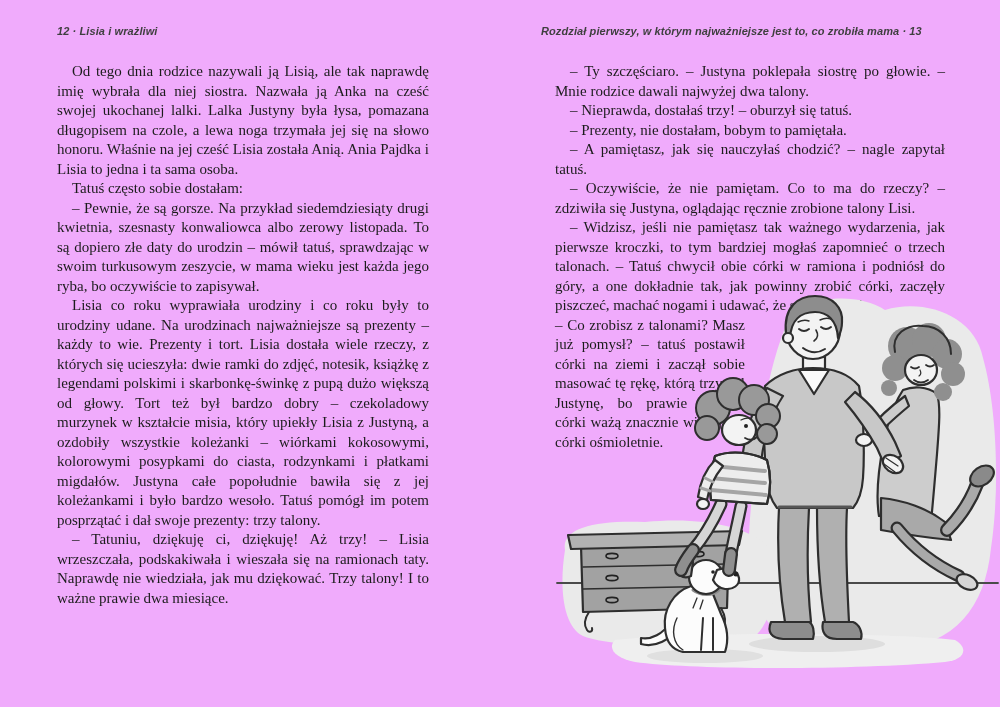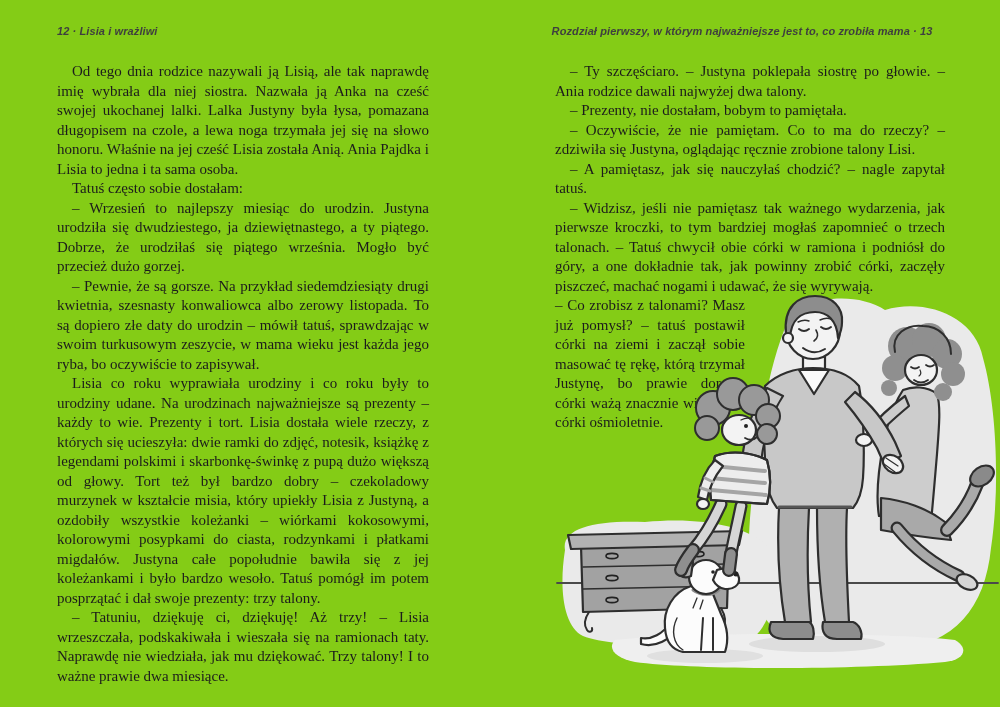--- a/index.html
+++ b/index.html
@@ -1,30 +1,30 @@
 <!DOCTYPE html>
 <html lang="pl"><head>
 <meta charset="utf-8">
 <style>
   html,body { margin:0; padding:0; background:#ffffff; }
   .spread {
-    position:relative; width:1000px; height:707px; background:#84cc16;
+    position:relative; width:1000px; height:707px; background:#f0abfc;
     font-family:"Liberation Serif", serif; color:#1c1c1c; overflow:hidden;
   }
   .page { position:absolute; top:0; height:707px; }
   .page-left  { left:0;   width:500px; }
   .page-right { left:500px; width:500px; }
 
   .running-header {
     position:absolute; top:25px; font-family:"Liberation Sans", sans-serif;
     font-style:italic; font-weight:bold; font-size:11px; color:#3f3f3f;
     letter-spacing:0.1px;
   }
   .page-left  .running-header { left:57px; width:372px; text-align:left; }
-  .page-right .running-header { left:47px; width:390px; text-align:center; }
+  .page-right .running-header { left:41px; width:390px; text-align:left; }
 
   .body-text {
     position:absolute; top:62px; font-size:15px; line-height:19.5px;
     text-align:justify; hyphens:auto;
   }
   .page-left  .body-text { left:57px; width:372px; }
   .page-right .body-text { left:55px; width:390px; }
 
   .body-text p { margin:0; text-indent:15px; }
   .rp-wrap p   { text-indent:0; }
@@ -38,36 +38,36 @@
 </head>
 <body>
 
 <div class="spread">
 
   <section class="page page-left">
     <header class="running-header">12 · Lisia i wrażliwi</header>
     <div class="body-text">
         <p>Od tego dnia rodzice nazywali ją Lisią, ale tak naprawdę imię wybrała dla niej siostra. Nazwała ją Anka na cześć swojej ukochanej lalki. Lalka Justyny była łysa, pomazana długopisem na czole, a lewa noga trzymała jej się na słowo honoru. Właśnie na jej cześć Lisia została Anią. Ania Pajdka i Lisia to jedna i ta sama osoba.</p>
         <p>Tatuś często sobie dostałam:</p>
-        <p>– Wrzesień to najlepszy miesiąc do urodzin. Justyna urodziła się dwudziestego, ja dziewiętnastego, a ty piątego. Dobrze, że urodziłaś się piątego września. Mogło być przecież dużo gorzej.</p>
         <p>– Pewnie, że są gorsze. Na przykład siedemdziesiąty drugi kwietnia, szesnasty konwaliowca albo zerowy listopada. To są dopiero złe daty do urodzin – mówił tatuś, sprawdzając w swoim turkusowym zeszycie, w mama wieku jest każda jego ryba, bo oczywiście to zapisywał.</p>
         <p>Lisia co roku wyprawiała urodziny i co roku były to urodziny udane. Na urodzinach najważniejsze są prezenty – każdy to wie. Prezenty i tort. Lisia dostała wiele rzeczy, z których się ucieszyła: dwie ramki do zdjęć, notesik, książkę z legendami polskimi i skarbonkę-świnkę z pupą dużo większą od głowy. Tort też był bardzo dobry – czekoladowy murzynek w kształcie misia, który upiekły Lisia z Justyną, a ozdobiły wszystkie koleżanki – wiórkami kokosowymi, kolorowymi posypkami do ciasta, rodzynkami i płatkami migdałów. Justyna całe popołudnie bawiła się z jej koleżankami i było bardzo wesoło. Tatuś pomógł im potem posprzątać i dał swoje prezenty: trzy talony.</p>
         <p>– Tatuniu, dziękuję ci, dziękuję! Aż trzy! – Lisia wrzeszczała, podskakiwała i wieszała się na ramionach taty. Naprawdę nie wiedziała, jak mu dziękować. Trzy talony! I to ważne prawie dwa miesiące.</p>
       </div>
   </section>
 
   <section class="page page-right">
     <header class="running-header">Rozdział pierwszy, w którym najważniejsze jest to, co zrobiła mama · 13</header>
 
     <div class="body-text">
       <div class="rp-full">
-          <p>– Ty szczęściaro. – Justyna poklepała siostrę po głowie. – Ania rodzice dawali najwyżej dwa talony.</p>
+          <p>– Ty szczęściaro. – Justyna poklepała siostrę po głowie. – Mnie rodzice dawali najwyżej dwa talony.</p>
+          <p>– Nieprawda, dostałaś trzy! – oburzył się tatuś.</p>
           <p>– Prezenty, nie dostałam, bobym to pamiętała.</p>
+          <p>– A pamiętasz, jak się nauczyłaś chodzić? – nagle zapytał tatuś.</p>
           <p>– Oczywiście, że nie pamiętam. Co to ma do rzeczy? – zdziwiła się Justyna, oglądając ręcznie zrobione talony Lisi.</p>
-          <p>– A pamiętasz, jak się nauczyłaś chodzić? – nagle zapytał tatuś.</p>
           <p>– Widzisz, jeśli nie pamiętasz tak ważnego wydarzenia, jak pierwsze kroczki, to tym bardziej mogłaś zapomnieć o trzech talonach. – Tatuś chwycił obie córki w ramiona i podniósł do góry, a one dokładnie tak, jak powinny zrobić córki, zaczęły piszczeć, machać nogami i udawać, że się wyrywają.</p>
         </div>
       <div class="rp-wrap">
         <div class="illu-float"></div>
       <p>– Co zrobisz z talonami? Masz już pomysł? – tatuś postawił córki na ziemi i zaczął sobie masować tę rękę, którą trzymał Justynę, bo prawie dorosłe córki ważą znacznie więcej niż córki ośmioletnie.</p>
         </div>
     </div>
 
     <svg class="illustration-svg" viewBox="0 0 445 390" role="img" aria-label="Tata trzyma na rękach dwie córki, obok siedzi mały pies, w tle komoda">
       <g stroke="#2e2e2e" stroke-width="2.2" stroke-linecap="round" stroke-linejoin="round" fill="none">

